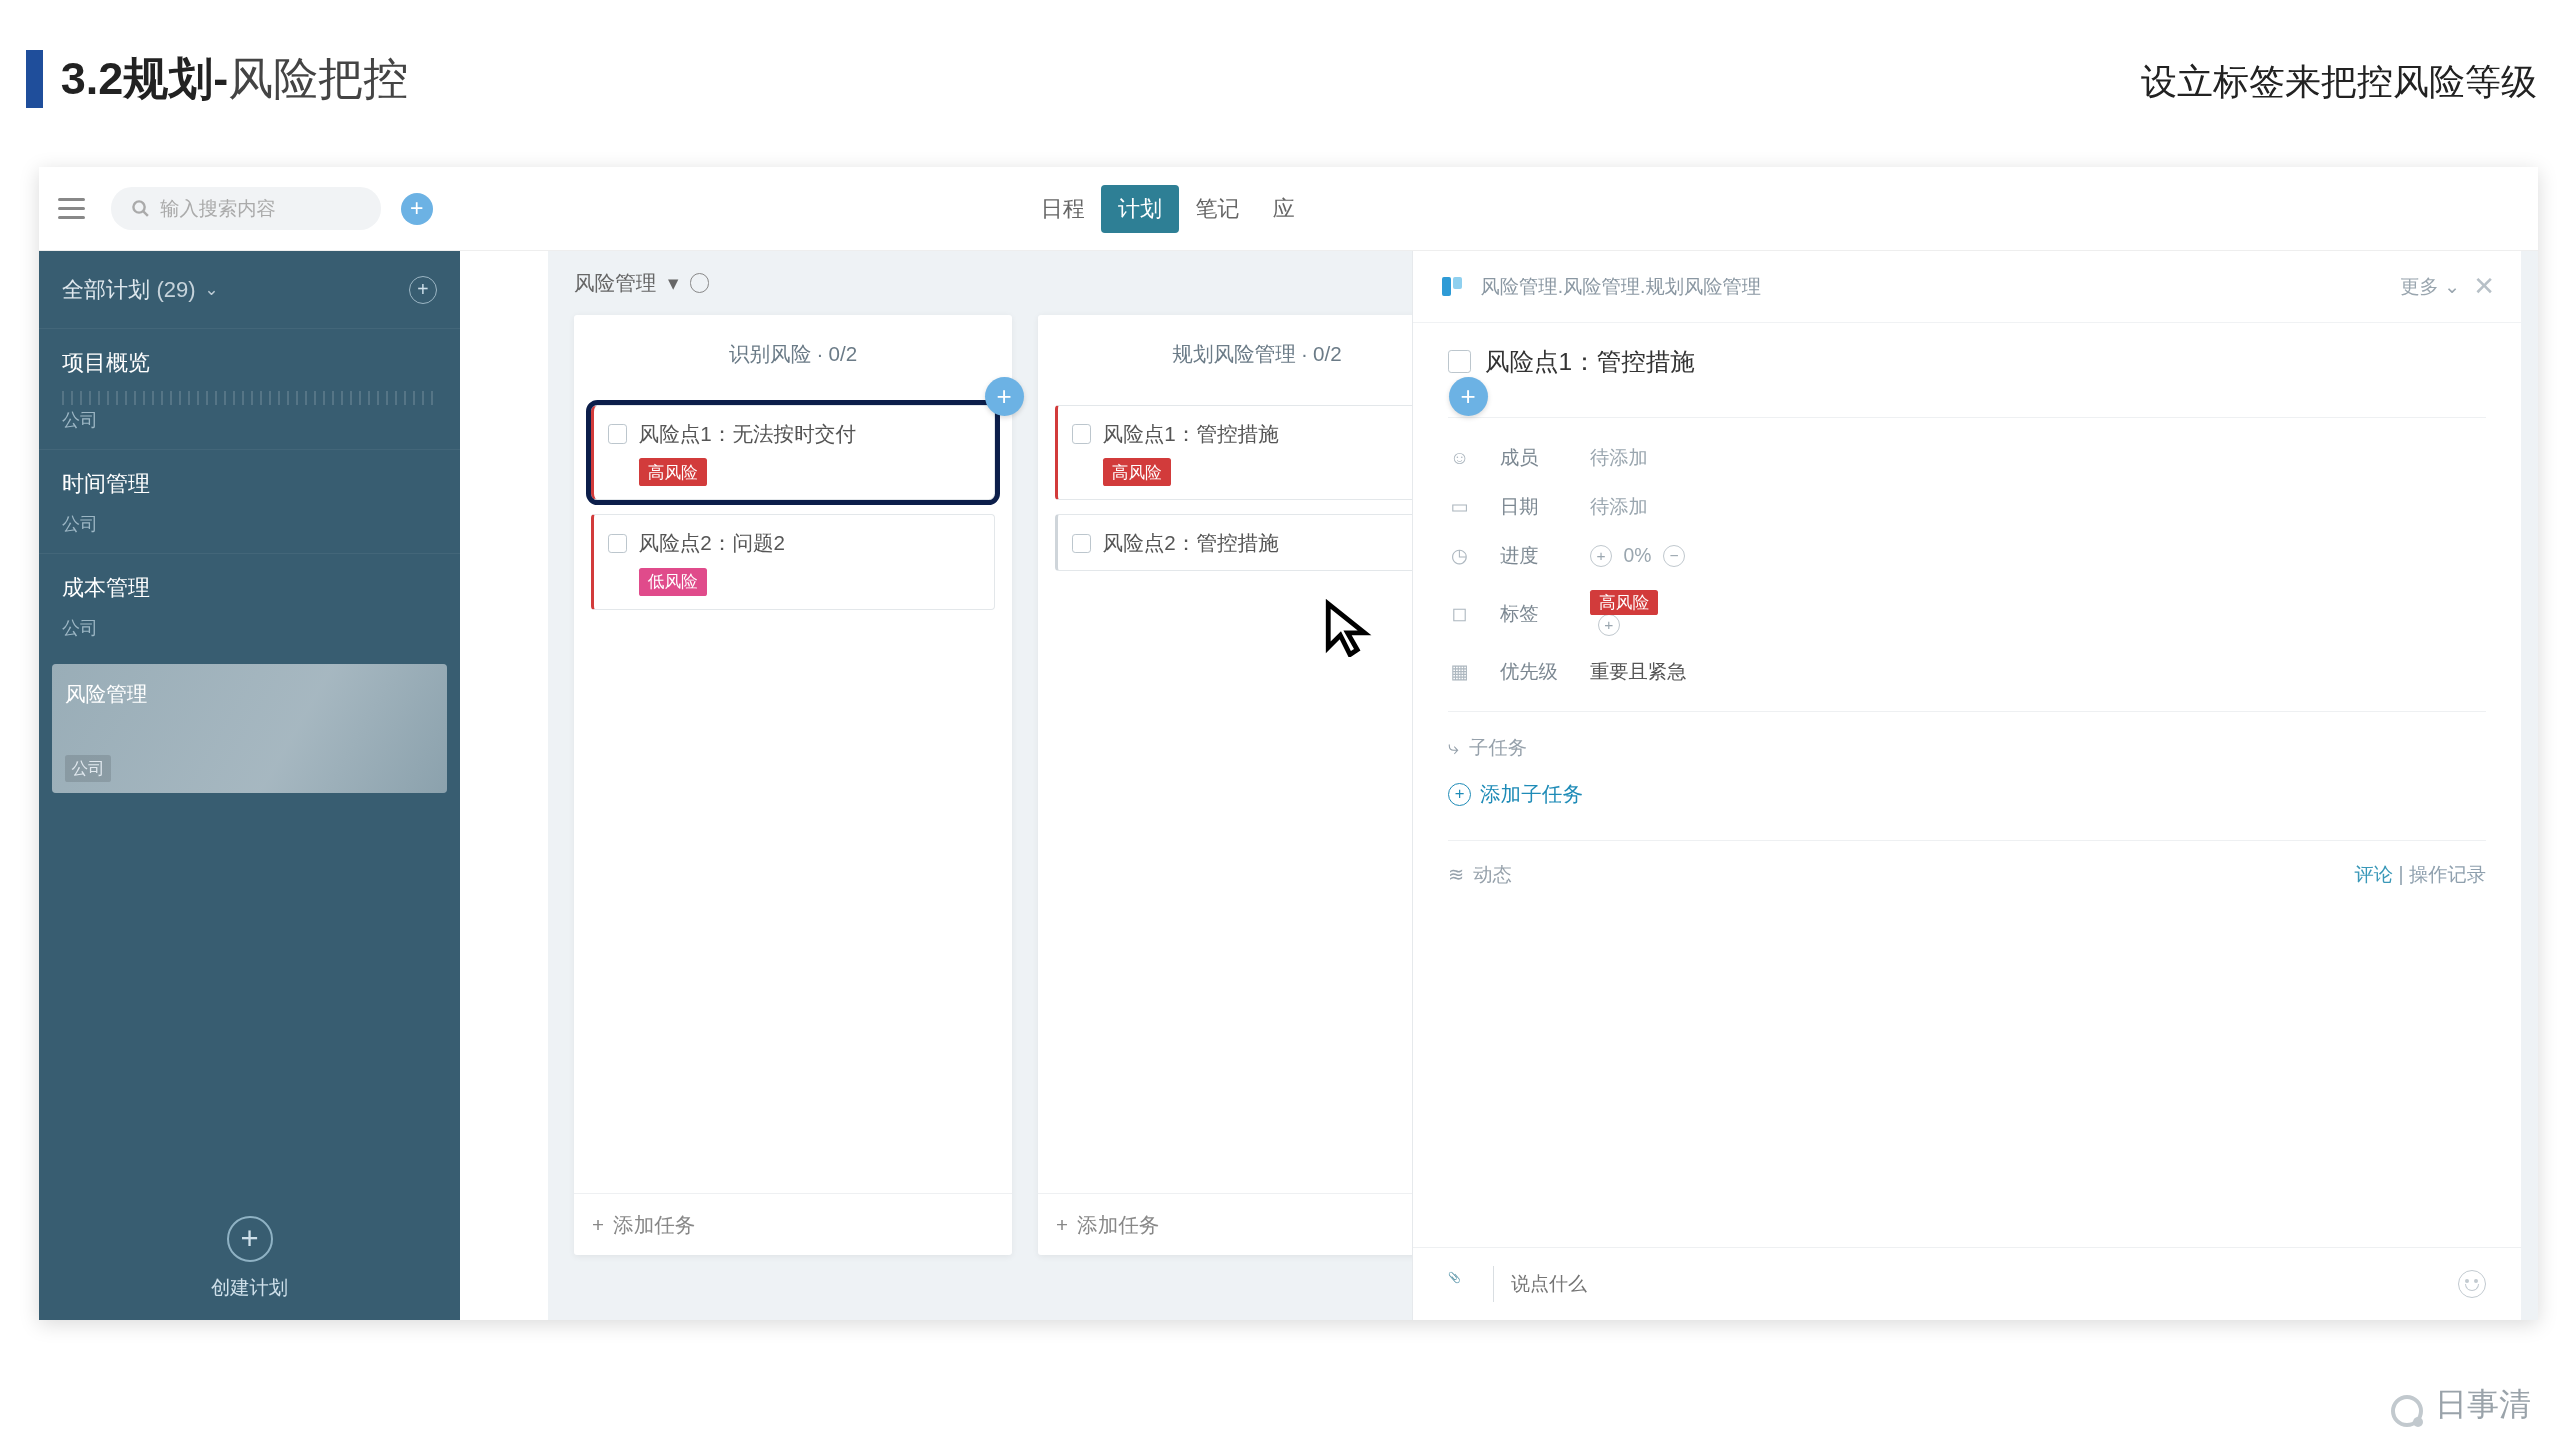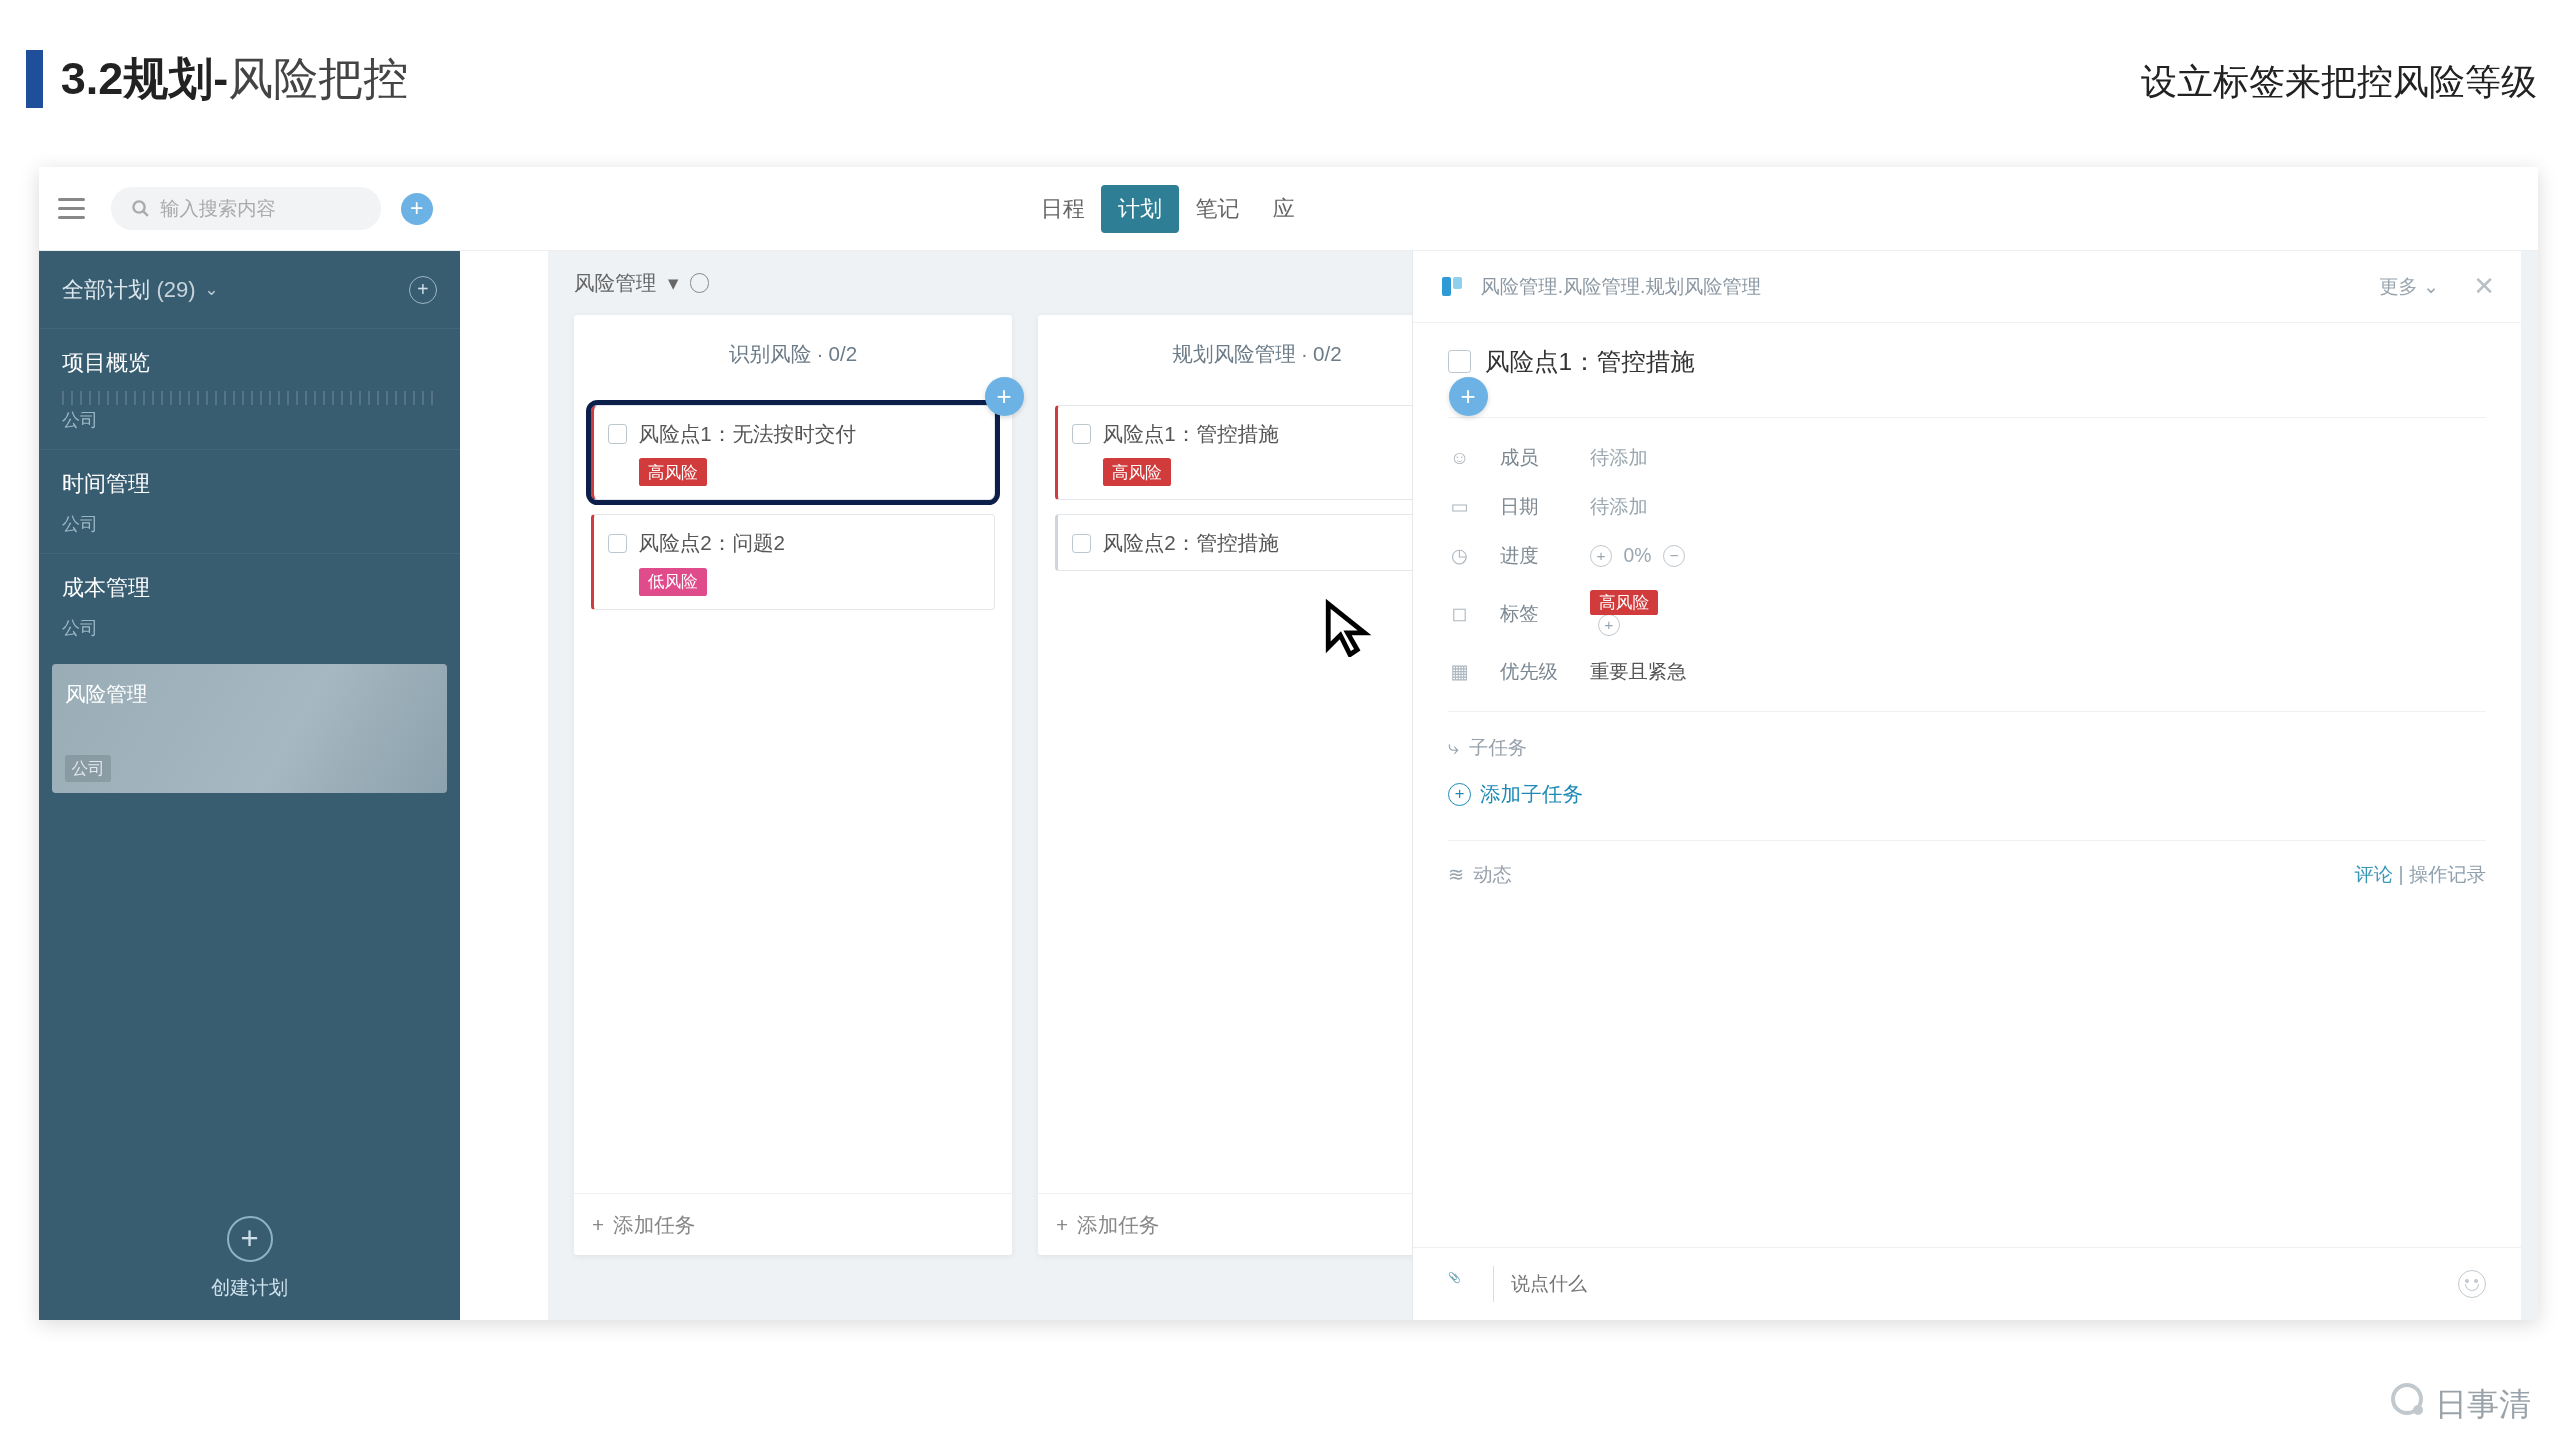--- a/index.html
+++ b/index.html
@@ -66,21 +66,21 @@
   .card.selected{outline:5.2px solid #0c1e4a;border-radius:6.4px}
   .col-foot{margin-top:auto;height:62px;border-top:0.6px solid #eef0f2;display:flex;align-items:center;padding:0 18px;color:#888;font-size:20.6px;gap:9px}
 
   
   .panel{position:absolute;top:0;width:1109px;right:17px;bottom:0;background:#fff;border-left:0.6px solid #e6e9ec;display:flex;flex-direction:column}
   .panel-hd{height:72px;display:flex;align-items:center;padding:0 26px;gap:15.5px;color:#8a97a2;font-size:19.3px;border-bottom:0.6px solid #f0f2f4}
   .board-ico{width:26px;height:26px;position:relative}
   .board-ico::before,.board-ico::after{content:"";position:absolute;top:3.9px;bottom:3.9px;width:9px;border-radius:1.9px}
   .board-ico::before{left:2.6px;background:#2e9bd6}
   .board-ico::after{right:2.6px;background:#8fd0ef;bottom:10.3px}
-  .hd-right{margin-left:auto;display:flex;gap:34px;color:#9aa6af}
+  .hd-right{margin-left:auto;display:flex;gap:13px;color:#9aa6af}
   .more{font-size:19.3px;display:flex;align-items:center;gap:5.2px}
   .close{font-size:26px;cursor:pointer;color:#b7c0c7}
 
   .panel-body{padding:22px 35px 0;flex:1;overflow:hidden;color:#4a5560;font-size:20.6px}
   .task-title{display:flex;align-items:center;gap:14px;font-size:24.5px;color:#333;margin-bottom:23px}
   .desc p{font-size:20.6px;color:#555;line-height:1.7}
   .meta{margin-top:39px;border-top:0.6px solid #eef0f2;padding-top:26px;display:grid;grid-template-columns:39px 77px 1fr;row-gap:22px;column-gap:13px;align-items:center;font-size:19.3px;color:#7c8892}
   .meta .ico{width:23px;height:23px;display:flex;align-items:center;justify-content:center;color:#aeb8c0}
   .meta .lab{color:#7c8892}
   .meta .val{color:#9aa6af}
@@ -99,21 +99,21 @@
   .comment input{flex:1;border:none;outline:none;font-size:19px;color:#666;border-left:1.3px solid #d9dee2;padding-left:16.7px;height:36px;background:transparent}
   .smile{width:28px;height:28px;border:1.9px solid #c2cad0;border-radius:50%;position:relative}
   .smile::before{content:"";position:absolute;left:6.4px;top:7.7px;width:3.9px;height:3.9px;background:#c2cad0;border-radius:50%;box-shadow:9px 0 #c2cad0}
   .smile::after{content:"";position:absolute;left:6.4px;right:6.4px;bottom:5.8px;height:6.4px;border:1.9px solid #c2cad0;border-top:none;border-radius:0 0 13px 13px}
 
   
   .cursor{position:absolute;width:58px;height:58px;pointer-events:none}
   .cursor svg{width:100%;height:100%}
 
   
-  .brand{position:absolute;right:45px;bottom:22px;display:flex;align-items:flex-start;gap:11.6px;color:#9aa3aa;font-size:32px}
+  .brand{position:absolute;right:45px;bottom:22px;display:flex;align-items:flex-end;gap:11.6px;color:#9aa3aa;font-size:32px}
   .brand .logo{width:32px;height:32px;border:4.5px solid #c2c9ce;border-radius:50%;position:relative}
   .brand .logo::after{content:"";position:absolute;right:-3.9px;bottom:-3.9px;width:10.3px;height:10.3px;background:#c2c9ce;border-radius:50%}
 </style>
 </head>
 <body>
 
 <div class="slide">
 
   <div class="title-wrap">
     <div class="title-accent"></div>

